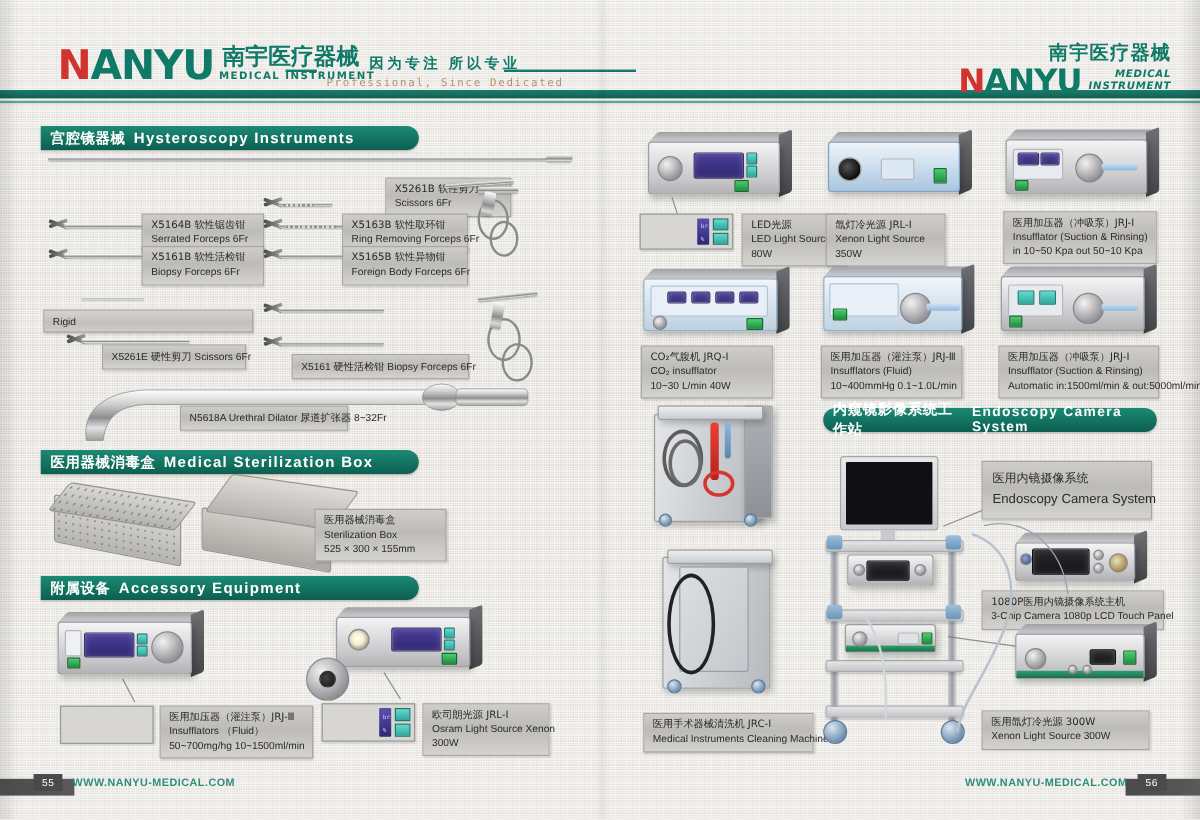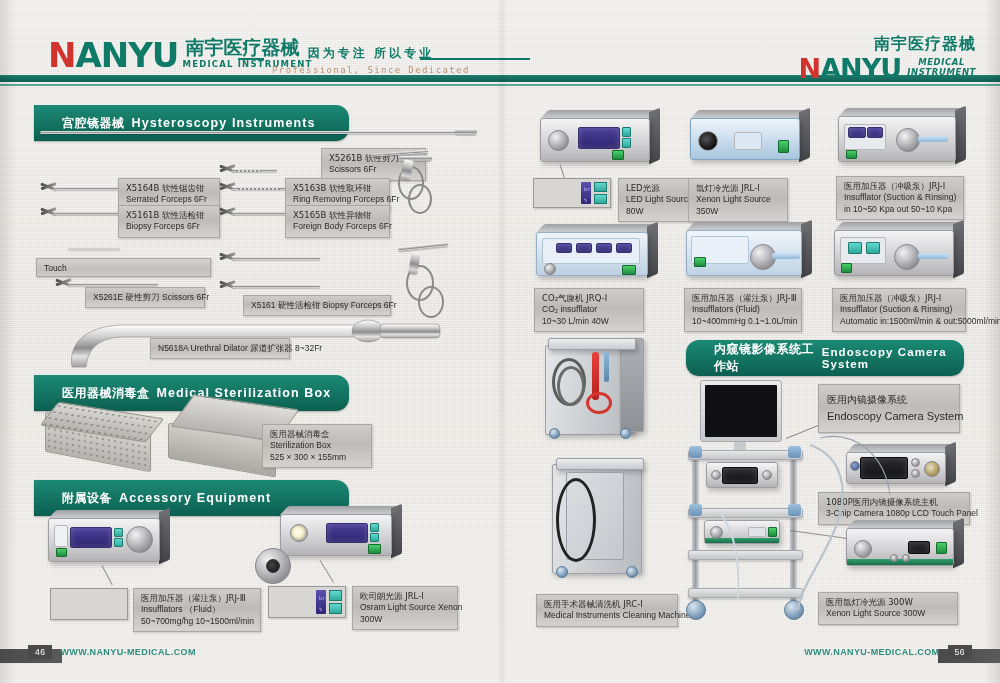--- a/index.html
+++ b/index.html
@@ -38,26 +38,26 @@
     letter-spacing:1.2px;margin-top:2px;}
   .dash{position:absolute;top:58px;height:1.5px;background:#0f7a67;}
   .slogan{position:absolute;left:272px;top:45px;text-align:center;}
   .slogan .cn{font-size:12px;font-weight:bold;color:#0f7a67;letter-spacing:3px;}
   .slogan .en{font-family:"DejaVu Sans Mono","Liberation Mono",monospace;font-size:9px;
     color:#b88f72;letter-spacing:1.4px;margin-top:3px;}
   .logoR{position:absolute;right:24px;top:34px;text-align:right;}
   .logoR .cn{font-family:"DejaVu Sans",sans-serif;font-weight:bold;color:#0f7a67;font-size:16px;letter-spacing:1px;}
   .logoR .row{display:flex;align-items:flex-end;justify-content:flex-end;gap:6px;margin-top:1px;}
   .logoR .mi{font-family:"DejaVu Sans",sans-serif;font-weight:bold;font-style:italic;font-size:8.5px;
-    color:#0f7a67;line-height:1.15;text-align:center;letter-spacing:.6px;}
-
-  
-  .banner{position:absolute;height:36px;border-radius:0 13px 13px 0;
+    color:#0f7a67;line-height:1.15;text-align:right;letter-spacing:.6px;}
+
+  
+  .banner{position:absolute;height:20px;border-radius:0 13px 13px 0;
     background:linear-gradient(180deg,#1b8a74,#0c5f50);
-    display:flex;align-items:center;padding-left:28px;box-sizing:border-box;
+    display:flex;align-items:center;padding-left:8px;box-sizing:border-box;
     box-shadow:0 1px 2px rgba(0,0,0,.25);}
   .banner .cn{color:#fff;font-weight:bold;font-size:12px;letter-spacing:.5px;
     font-family:"DejaVu Sans",sans-serif;}
   .banner .en{color:#fff;font-size:12.5px;font-weight:bold;letter-spacing:1.1px;margin-left:7px;}
 
   
   .chip{position:absolute;box-sizing:border-box;
     background:linear-gradient(180deg,#cfcdc9 0%,#bdbbb7 45%,#d5d3cf 100%);
     border:1px solid #a9a7a3;padding:4px 7px;color:#2a2a2a;
     box-shadow:1px 1px 2px rgba(0,0,0,.18);}
@@ -234,21 +234,21 @@
   <div>
     <div class="shaft" style="left:370px;top:152px;width:58px;height:3px;transform:rotate(-4deg);"></div>
     <div class="shaft" style="left:398px;top:156px;width:34px;height:5px;border-radius:3px;"></div>
     <div class="ring" style="left:398px;top:166px;width:22px;height:30px;"></div>
     <div class="ring" style="left:408px;top:184px;width:20px;height:26px;"></div>
     <div class="shaft" style="left:402px;top:160px;width:10px;height:20px;transform:rotate(12deg);"></div>
   </div>
 
   <div class="shaft" style="left:68px;top:248px;width:52px;height:2px;opacity:.8;"></div>
   <div class="chip plain" style="left:36px;top:258px;width:175px;height:19px;padding-top:4px;">
-    <div class="en">Touch</div>
+    <div class="en">Rigid</div>
   </div>
 
   <div class="jaw" style="left:55px;top:278px;"></div>
   <div class="shaft" style="left:68px;top:283px;width:90px;height:2.5px;"></div>
   <div class="chip" style="left:85px;top:287px;width:120px;padding:4px 7px;">
     <div class="en">X5261E 硬性剪刀 Scissors 6Fr</div>
   </div>
 
   <div class="jaw" style="left:219px;top:252px;"></div>
   <div class="shaft" style="left:232px;top:257px;width:88px;height:2.5px;"></div>
@@ -593,21 +593,21 @@
     <path d="M140,38 C175,30 205,55 210,95" stroke="#9aa3ab" stroke-width="1.1" fill="none"></path>
     <path d="M40,112 C52,130 60,150 58,200" stroke="#cfd6dc" stroke-width="2" fill="none"></path>
   </svg>
 
   <div class="gutter"></div>
   <div class="edge-l"></div>
   <div class="edge-r"></div>
 
   <div class="foot-bar" style="left:0;width:62px;"></div>
   <div class="foot" style="left:28px;">
-    <span class="pnum">46</span>
+    <span class="pnum">55</span>
     <span class="purl">WWW.NANYU-MEDICAL.COM</span>
   </div>
 
   <div class="foot-bar" style="right:0;width:62px;"></div>
   <div class="foot" style="right:28px;">
     <span class="purl">WWW.NANYU-MEDICAL.COM</span>
     <span class="pnum">56</span>
   </div>
 
 </div>

